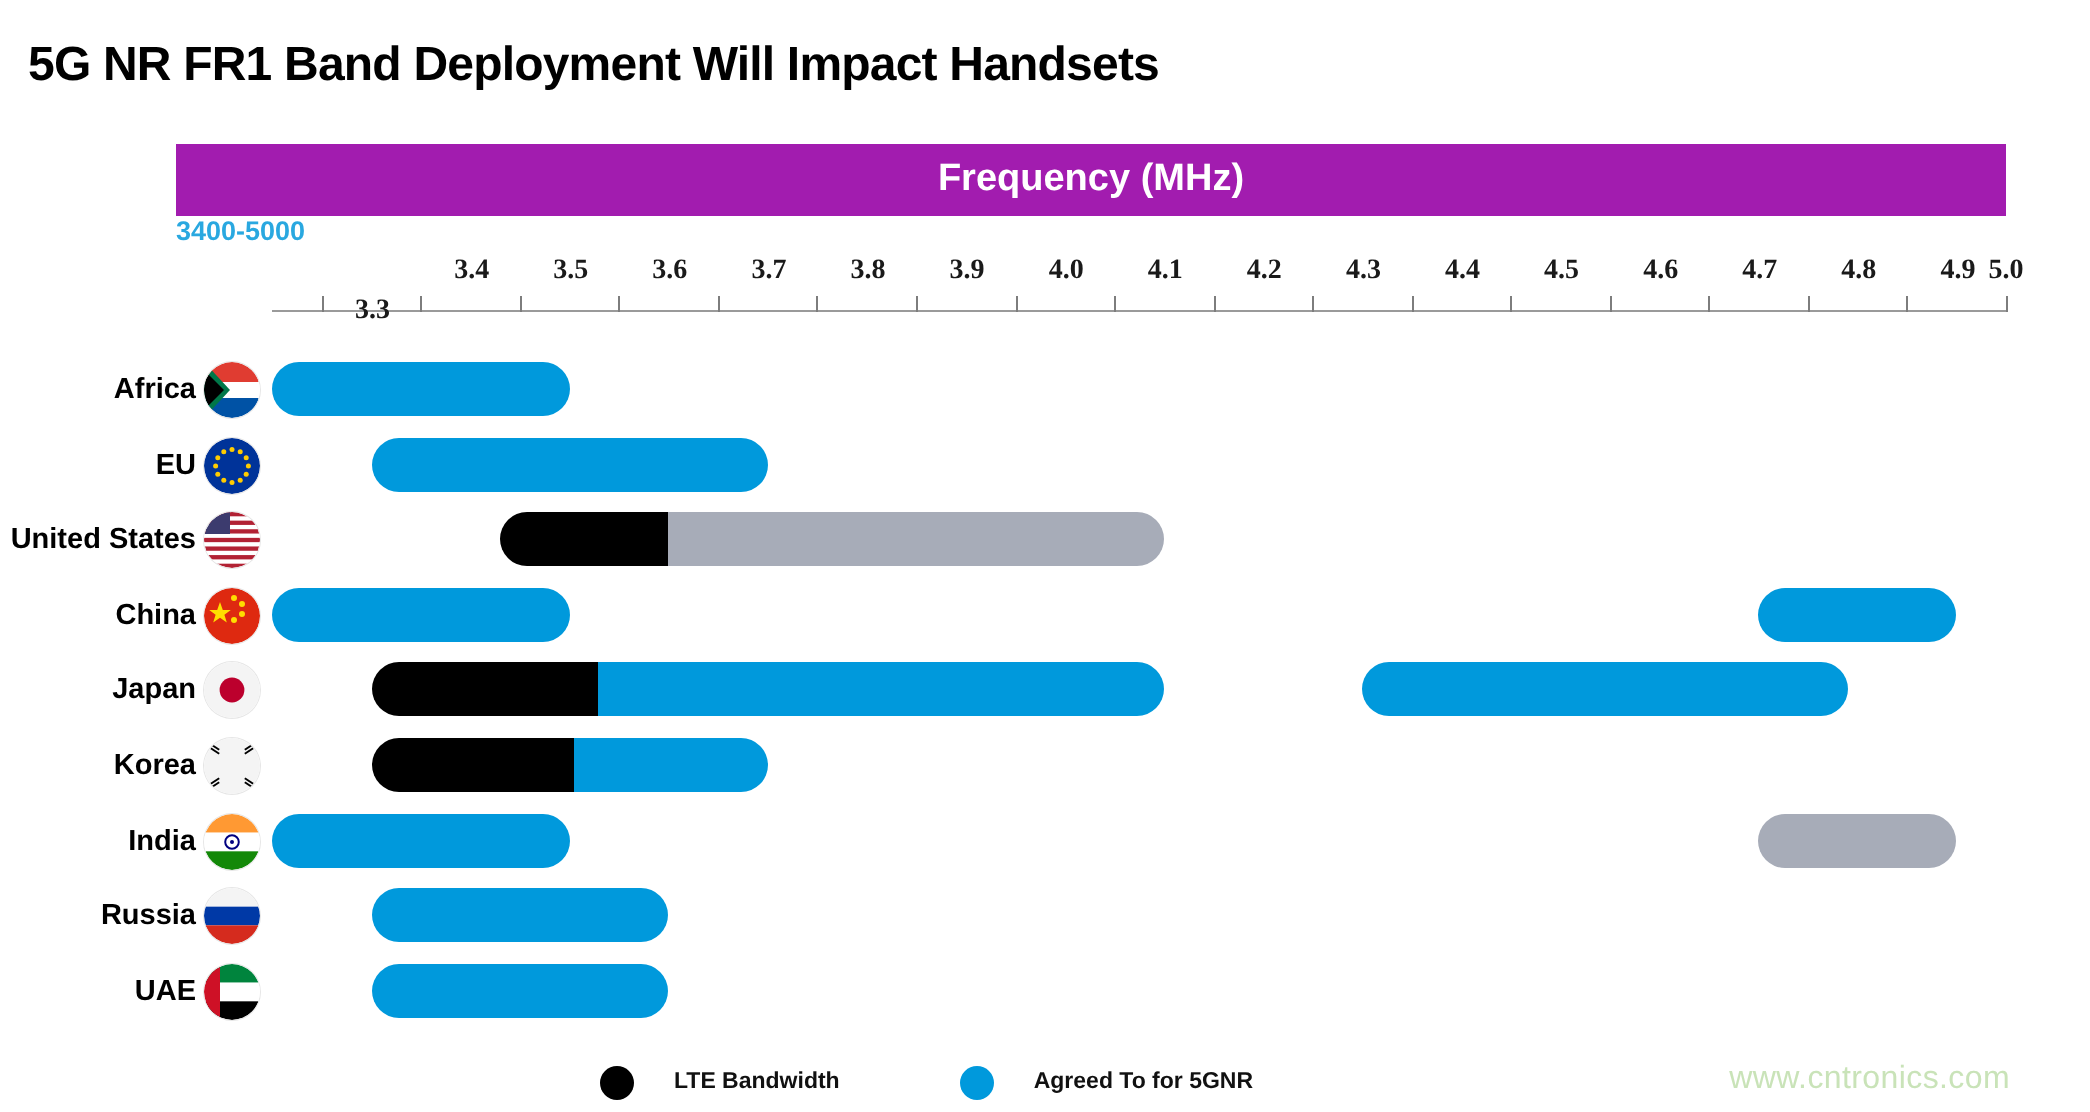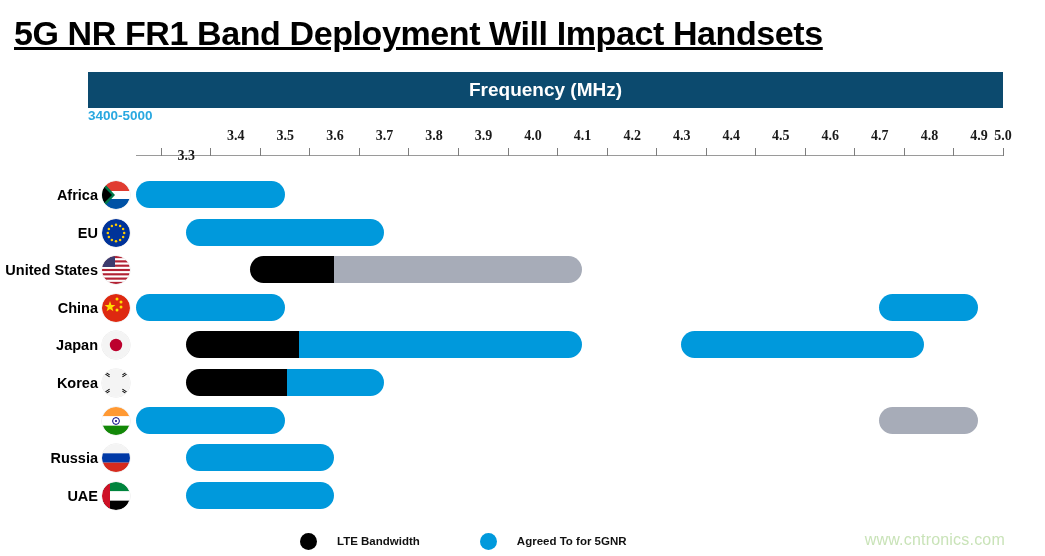--- a/index.html
+++ b/index.html
@@ -15,37 +15,36 @@
     font-family: "Liberation Sans", sans-serif;
     color: #000;
   }
 
   
   #chart-title {
     position: absolute;
     left: 14px;
     top: 12px;
     width: 1015px;
-    font-size: 34px;
+    font-size: 24px;
     font-weight: bold;
     letter-spacing: -0.4px;
     line-height: 42px;
     white-space: nowrap;
     color: #000000;
-    text-decoration: underline;
   }
 
   
   #header-band {
     position: absolute;
     left: 88px;
     top: 72px;
     width: 915px;
     height: 36px;
-    background: #0c4a6e;
+    background: #a21caf;
   }
   #header-band-label {
     position: absolute;
     left: 0;
     top: 0;
     width: 100%;
     height: 36px;
     line-height: 36px;
     text-align: center;
     color: #ffffff;
@@ -390,20 +389,23 @@
               <rect x="20" y="21" width="5" height="1" transform="rotate(33 22.5 21.5)"></rect>
               <rect x="20" y="23" width="5" height="1" transform="rotate(33 22.5 23.5)"></rect>
             </g>
           </g>
         </svg>
       </div>
       <div class="bar seg-left" style="left: 185.543px; width: 101.563px; background: rgb(0, 0, 0);"></div>
       <div class="bar seg-right" style="left: 287.106px; width: 96.6086px; background: rgb(0, 153, 220);"></div>
     </div>
     <div class="row" style="top: 401.6px;">
+      <div class="row-label-wrap">
+        <div class="row-label">India</div>
+      </div>
       <div class="flag">
         <svg width="28" height="28" viewBox="0 0 28 28">
           <defs>
             <clipPath id="c_india-flag">
               <circle cx="14" cy="14" r="14"></circle>
             </clipPath>
           </defs>
           <g clip-path="url(#c_india-flag)">
             <rect width="28" height="9.33" fill="#FF9933"></rect>
             <rect y="9.33" width="28" height="9.33" fill="#fff"></rect>

